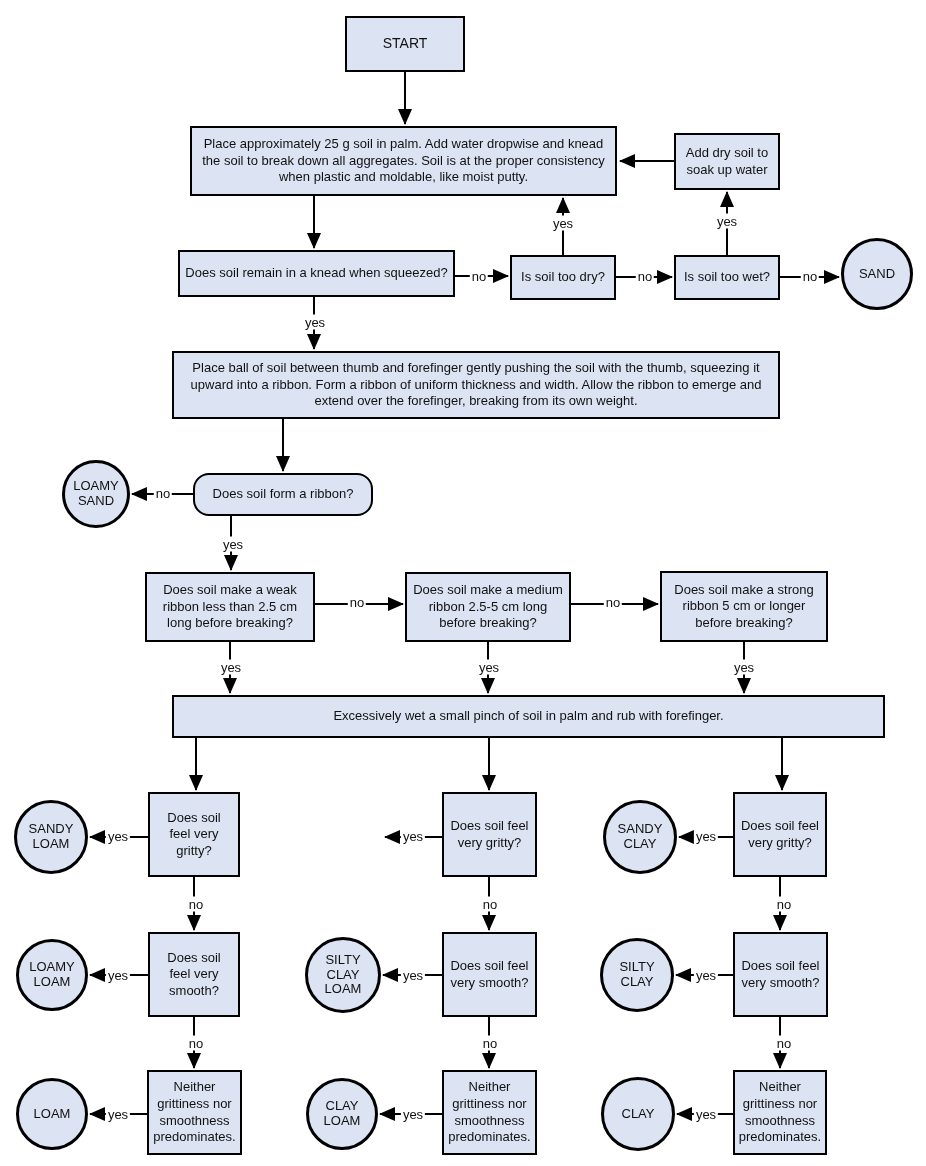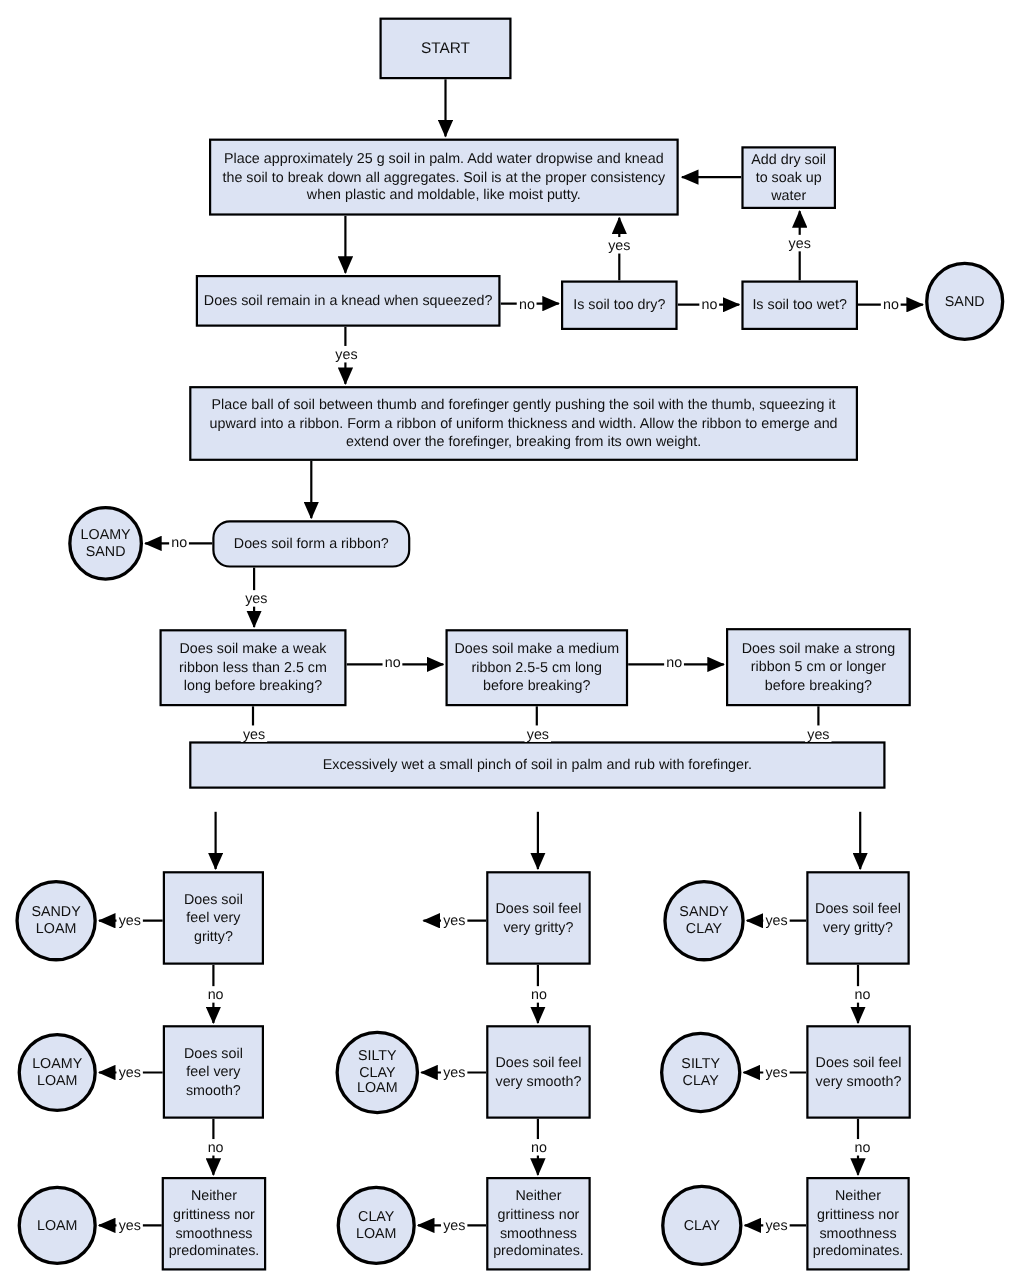--- a/index.html
+++ b/index.html
@@ -72,30 +72,30 @@
     <line x1="489" y1="1017" x2="489" y2="1068" marker-end="url(#ah)"></line>
     <line x1="780" y1="1017" x2="780" y2="1068" marker-end="url(#ah)"></line>
 
     <line x1="148" y1="1114" x2="90" y2="1114" marker-end="url(#ah)"></line>
     <line x1="442" y1="1114" x2="380" y2="1114" marker-end="url(#ah)"></line>
     <line x1="733" y1="1114" x2="677" y2="1114" marker-end="url(#ah)"></line>
   </svg>
 
   <div class="node" style="left:345px;top:16px;width:120px;height:56px;font-size:14px;">START</div>
   <div class="node" style="left:190px;top:126px;width:427px;height:70px;">Place approximately 25 g soil in palm. Add water dropwise and knead the soil to break down all aggregates. Soil is at the proper consistency when plastic and moldable, like moist putty.</div>
-  <div class="node" style="left:674px;top:133px;width:86px;height:57px;">Add dry soil to soak up water</div>
+  <div class="node" style="left:674px;top:133px;width:106px;height:57px;">Add dry soil to soak up water</div>
   <div class="node" style="left:178px;top:250px;width:277px;height:47px;">Does soil remain in a knead when squeezed?</div>
   <div class="node" style="left:510px;top:255px;width:106px;height:45px;">Is soil too dry?</div>
   <div class="node" style="left:674px;top:255px;width:106px;height:45px;">Is soil too wet?</div>
   <div class="node" style="left:172px;top:351px;width:608px;height:68px;">Place ball of soil between thumb and forefinger gently pushing the soil with the thumb, squeezing it upward into a ribbon. Form a ribbon of uniform thickness and width. Allow the ribbon to emerge and extend over the forefinger, breaking from its own weight.</div>
   <div class="node" style="left:193px;top:473px;width:180px;height:43px;border-radius:16px;">Does soil form a ribbon?</div>
   <div class="node" style="left:145px;top:572px;width:170px;height:70px;">Does soil make a weak ribbon less than 2.5 cm long before breaking?</div>
   <div class="node" style="left:405px;top:572px;width:166px;height:70px;">Does soil make a medium ribbon 2.5-5 cm long before breaking?</div>
   <div class="node" style="left:660px;top:571px;width:168px;height:71px;">Does soil make a strong ribbon 5 cm or longer before breaking?</div>
-  <div class="node" style="left:172px;top:674px;width:633px;height:43px;">Excessively wet a small pinch of soil in palm and rub with forefinger.</div>
+  <div class="node" style="left:172px;top:695px;width:713px;height:43px;">Excessively wet a small pinch of soil in palm and rub with forefinger.</div>
 
   <div class="node" style="left:148px;top:792px;width:92px;height:85px;">Does soil feel very gritty?</div>
   <div class="node" style="left:442px;top:792px;width:95px;height:85px;">Does soil feel very gritty?</div>
   <div class="node" style="left:733px;top:792px;width:94px;height:85px;">Does soil feel very gritty?</div>
 
   <div class="node" style="left:148px;top:932px;width:92px;height:85px;">Does soil feel very smooth?</div>
   <div class="node" style="left:442px;top:932px;width:95px;height:85px;">Does soil feel very smooth?</div>
   <div class="node" style="left:733px;top:932px;width:95px;height:85px;">Does soil feel very smooth?</div>
 
   <div class="node" style="left:147px;top:1070px;width:95px;height:85px;">Neither grittiness nor smoothness predominates.</div>

